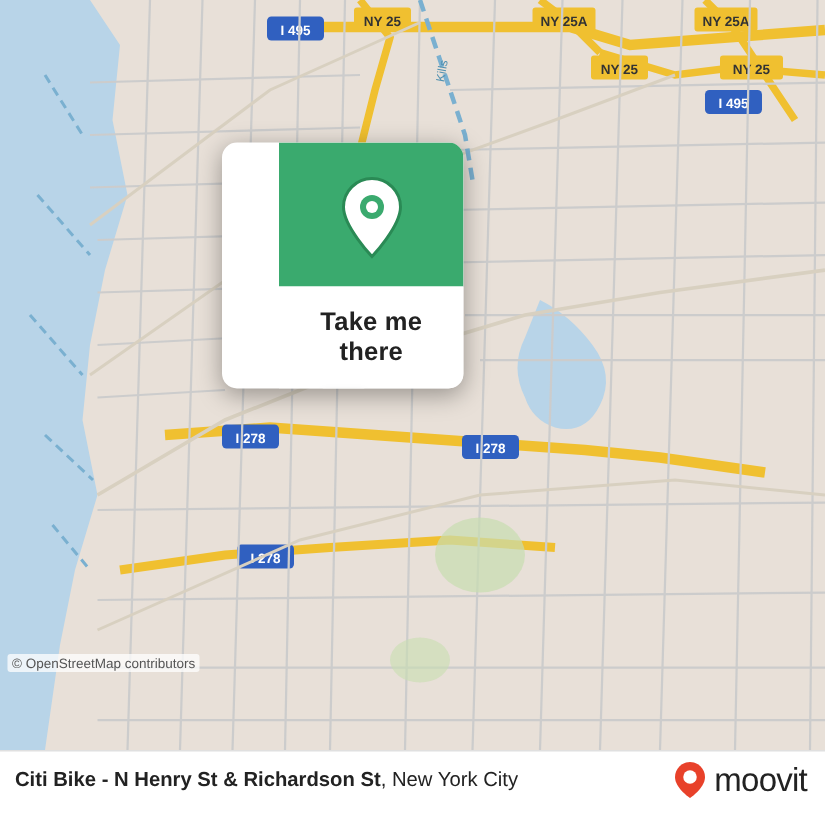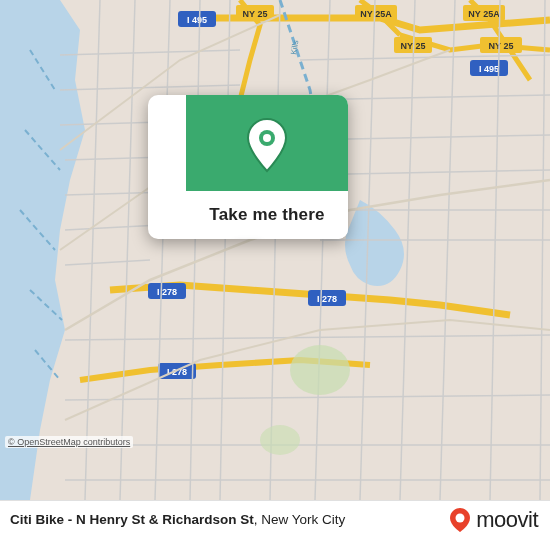--- a/index.html
+++ b/index.html
@@ -26,21 +26,21 @@
       height: 100%;
       position: absolute;
       top: 0; left: 0;
     }
 
     
     #popup {
       position: absolute;
       top: 95px;
       left: 148px;
-      width: 200px;
+      width: 161px;
       background: white;
       border-radius: 10px;
       box-shadow: 0 4px 16px rgba(0,0,0,0.35);
       display: flex;
       flex-direction: column;
       align-items: center;
       overflow: hidden;
       z-index: 10;
       padding-left: 38px;
     }
@@ -135,21 +135,20 @@
     #osm-attribution {
       position: absolute;
       bottom: 52px;
       left: 5px;
       font-size: 9px;
       color: #555;
       background: rgba(255,255,255,0.75);
       padding: 1px 3px;
       border-radius: 2px;
       z-index: 15;
-      text-decoration: underline;
     }
   </style>
 </head>
 <body>
 
 <div id="map-container">
 
   <svg id="map-svg" viewBox="0 0 550 500" xmlns="http://www.w3.org/2000/svg">
 
     <rect width="550" height="500" fill="#e8e0d8"></rect>

